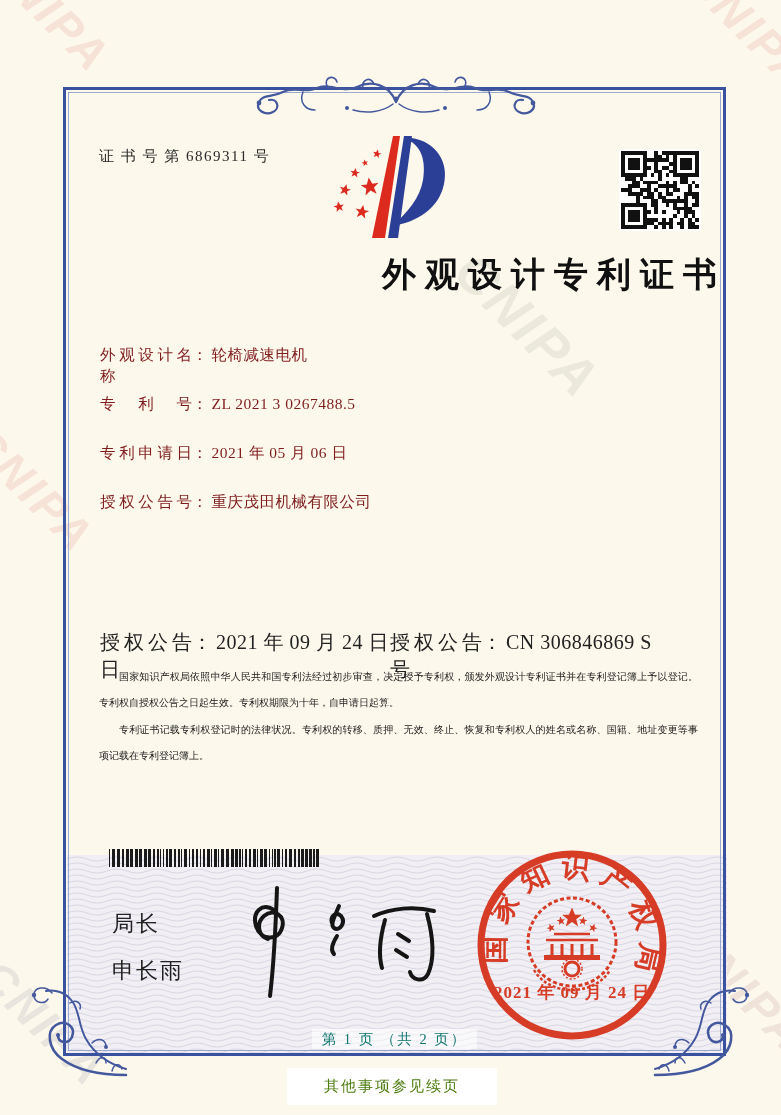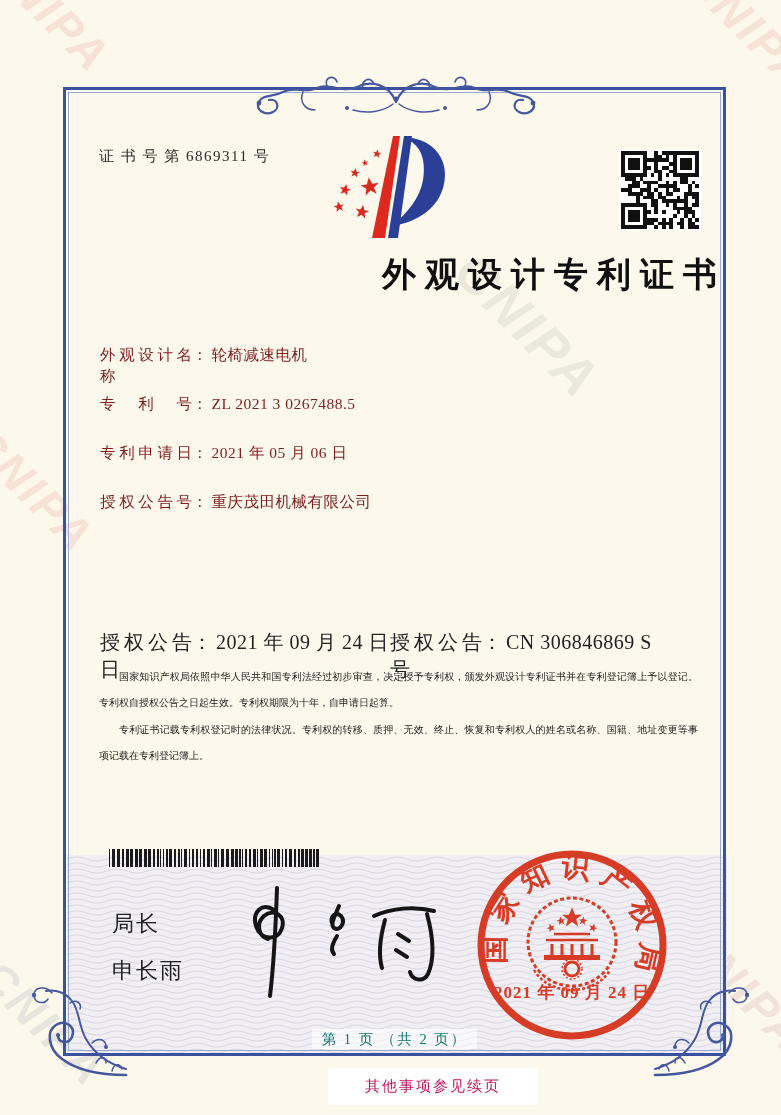--- a/index.html
+++ b/index.html
@@ -73,21 +73,21 @@
   .signature{position:absolute;left:222px;top:870px;z-index:3;}
   .seal{position:absolute;left:472px;top:837px;z-index:5;opacity:0.95;}
   .page-ind{
     position:absolute;left:63px;top:1022px;width:663px;text-align:center;z-index:3;
     font-size:14.5px;color:#0f766e;letter-spacing:2px;
   }
   .page-ind span{background:rgba(255,255,255,.55);padding:2px 10px;}
   .footer-note{
     position:absolute;left:287px;top:1060px;width:210px;height:37px;z-index:3;
     background:#ffffff;text-align:center;line-height:37px;
-    font-size:15px;color:#be185d;letter-spacing:2px;margin-left:41px;
+    font-size:15px;color:#4d7c0f;letter-spacing:2px;
   }
 </style>
 </head>
 <body>
 
 <div class="wm wm-tl">CNIPA</div>
 <div class="wm wm-tr">CNIPA</div>
 <div class="wm wm-c">CNIPA</div>
 <div class="wm wm-l">CNIPA</div>
 <div class="wm wm-bl">CNIPA</div>

